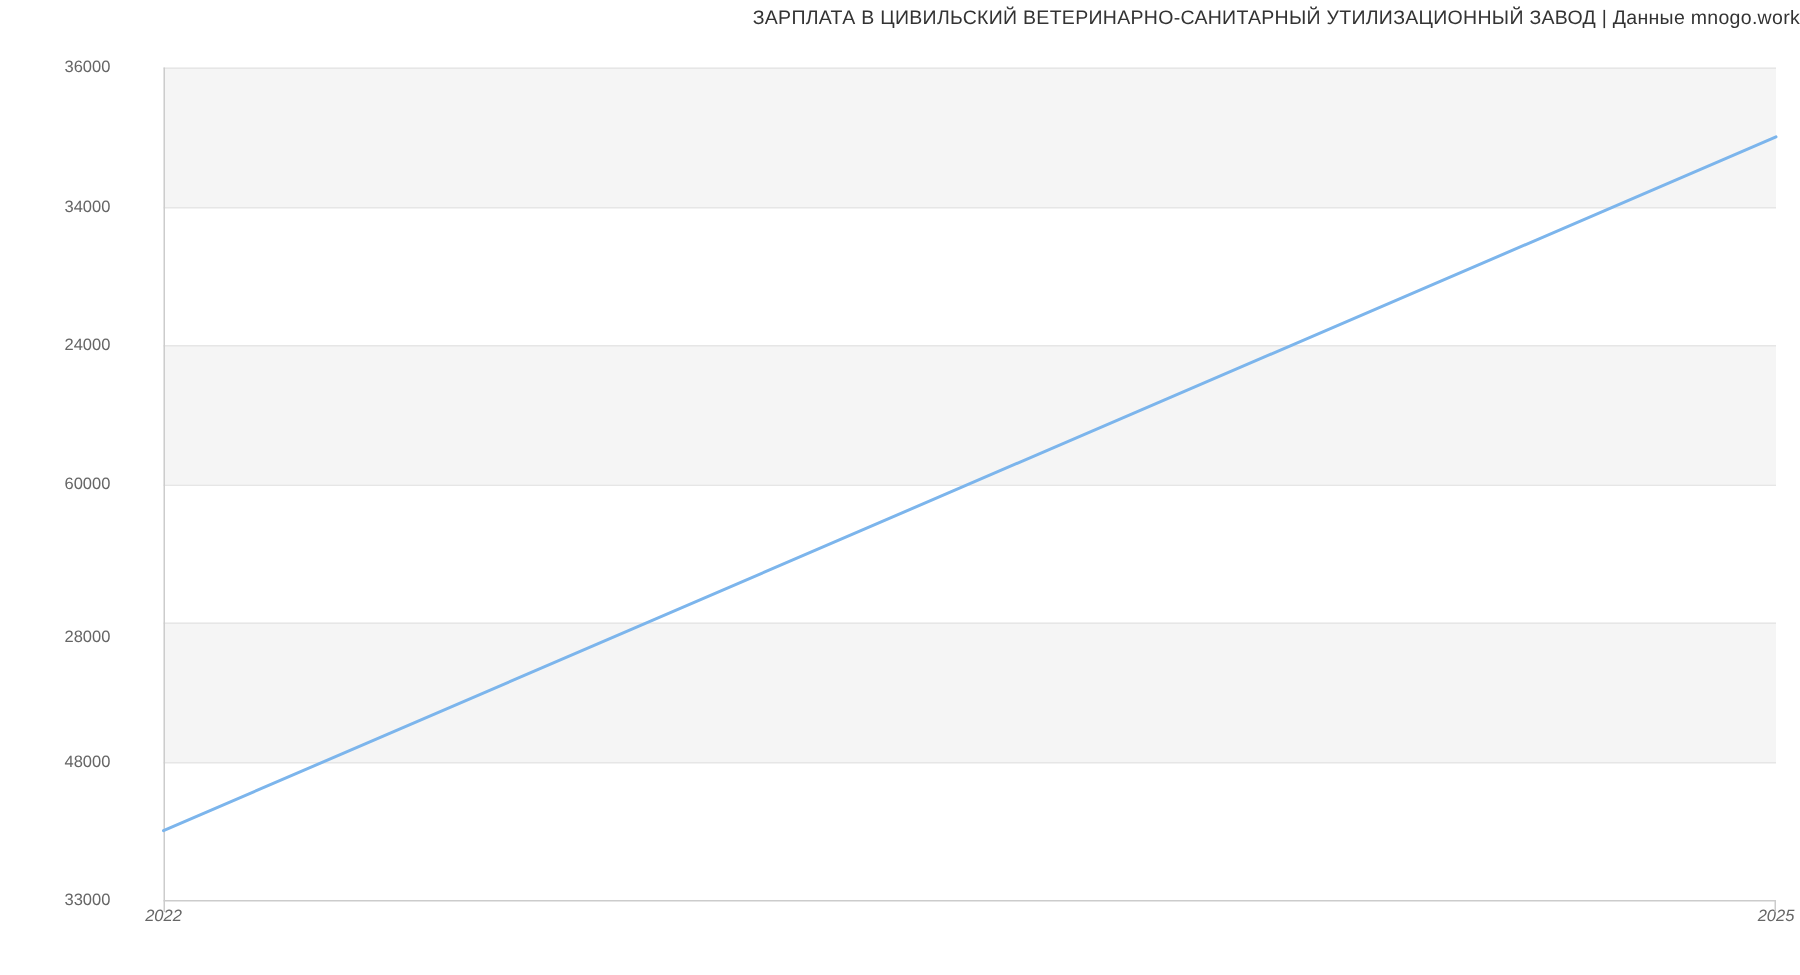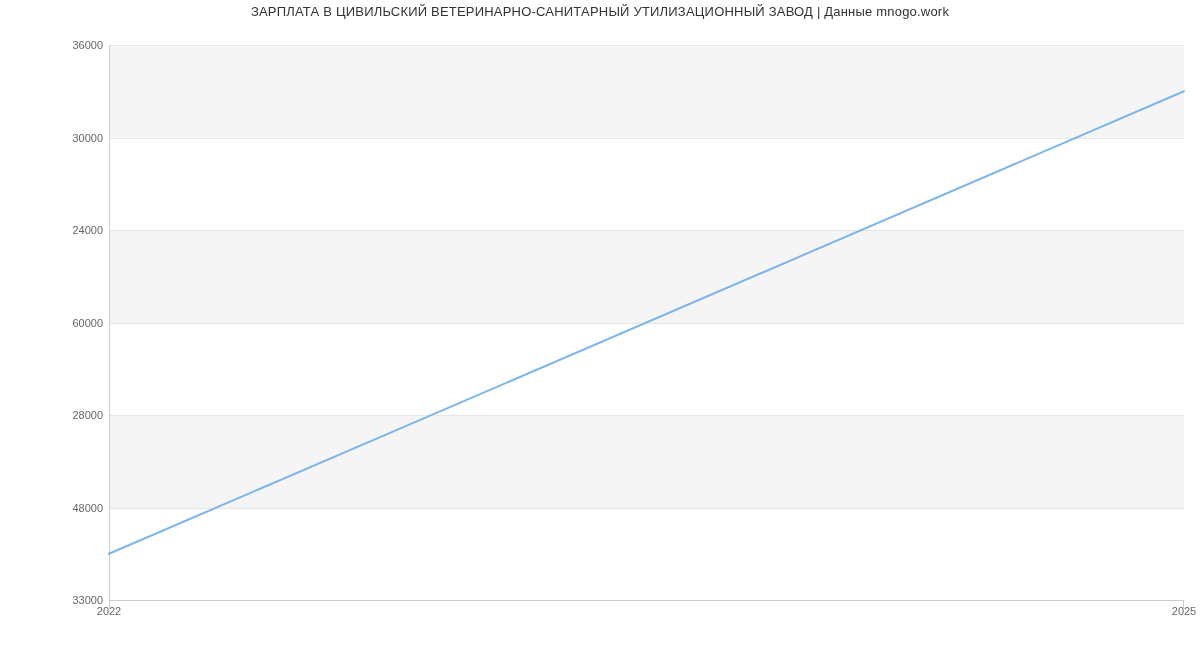--- a/index.html
+++ b/index.html
@@ -14,21 +14,21 @@
   .chart-container {
     position: relative;
     width: 1200px;
     height: 650px;
   }
   .title {
     position: absolute;
     top: 4px;
     left: 0;
     width: 1200px;
-    text-align: center;
+    text-align: right;
     font-size: 13px;
     color: #333333;
     letter-spacing: 0.2px;
   }
   .plot-area {
     position: absolute;
     left: 109px;
     top: 45px;
     width: 1075px;
     height: 555px;
@@ -47,31 +47,32 @@
     background: #e6e6e6;
   }
   .axis-line {
     position: absolute;
     background: #cccccc;
   }
   .y-tick-label {
     position: absolute;
     right: 1097px;
     width: 60px;
-    text-align: right;
+    text-align: left;
     font-size: 11px;
     color: #666666;
     transform: translateY(-50%);
   }
   .x-tick-label {
     position: absolute;
     top: 605px;
     font-size: 11px;
     color: #666666;
     transform: translateX(-50%);
+    font-style: italic;
   }
   .tick-mark {
     position: absolute;
     background: #cccccc;
   }
   svg.line-layer {
     position: absolute;
     left: 0;
     top: 0;
     width: 1075px;
@@ -88,24 +89,24 @@
 </style>
 </head>
 <body>
 
 <div class="chart-container">
 
   <div class="title">ЗАРПЛАТА В ЦИВИЛЬСКИЙ ВЕТЕРИНАРНО-САНИТАРНЫЙ УТИЛИЗАЦИОННЫЙ ЗАВОД | Данные mnogo.work</div>
 
   <div class="y-tick-label" style="top:600px">33000</div>
   <div class="y-tick-label" style="top:507.5px">48000</div>
-  <div class="y-tick-label" style="top:415px">28000</div>
+  <div class="y-tick-label" style="top:425px">28000</div>
   <div class="y-tick-label" style="top:322.5px">60000</div>
   <div class="y-tick-label" style="top:230px">24000</div>
-  <div class="y-tick-label" style="top:137.5px">30000</div>
+  <div class="y-tick-label" style="top:137.5px">34000</div>
   <div class="y-tick-label" style="top:45px">36000</div>
 
   <div class="x-tick-label" style="left:109px">2022</div>
   <div class="x-tick-label" style="left:1184px">2025</div>
 
   <div class="plot-area">
 
     <div class="band" style="top:0px; height:92.5px"></div>
     <div class="band" style="top:185px; height:92.5px"></div>
     <div class="band" style="top:370px; height:92.5px"></div>

